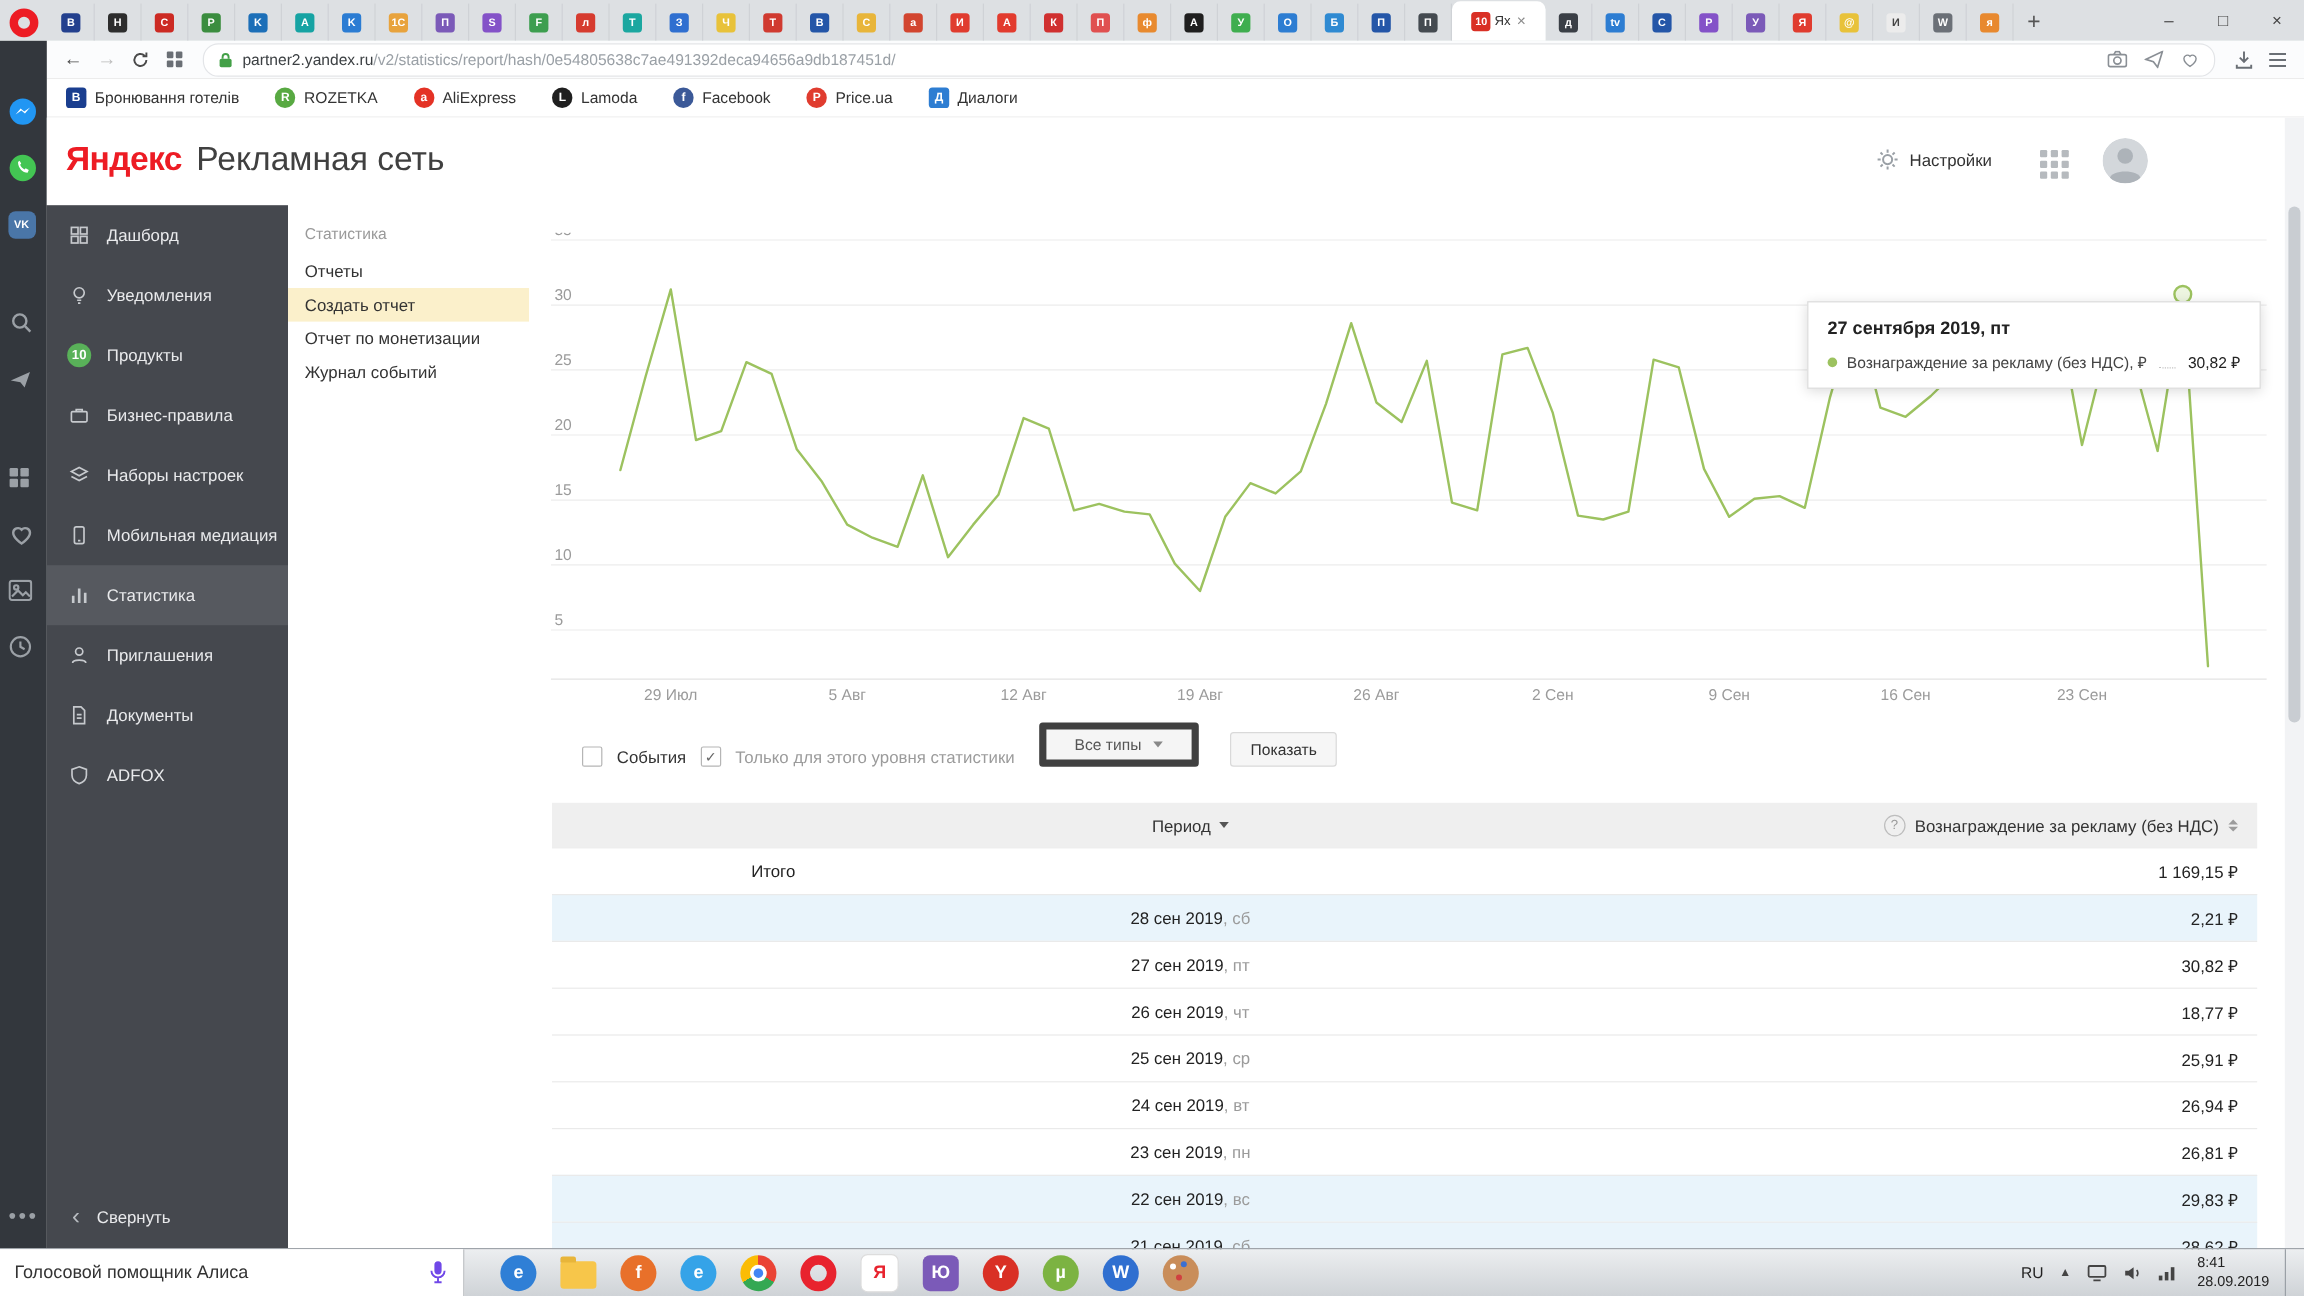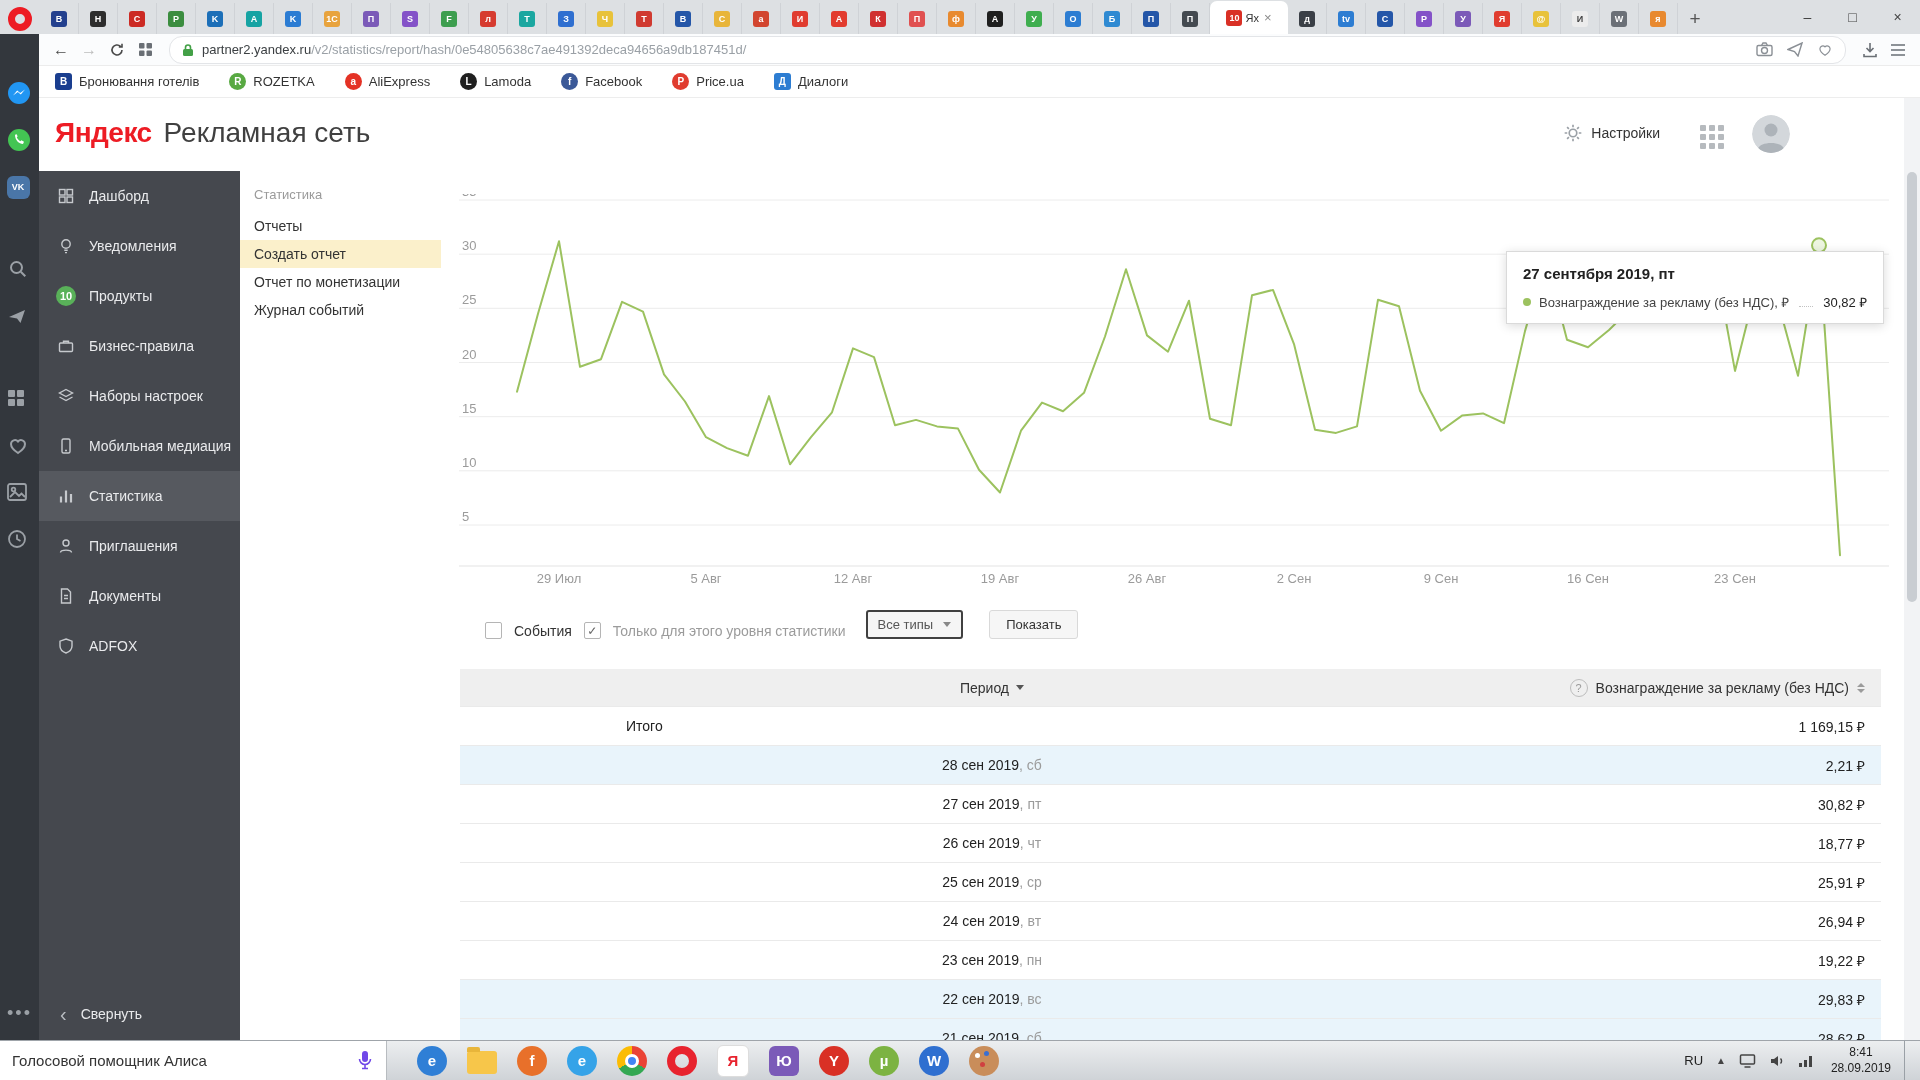--- a/index.html
+++ b/index.html
@@ -75,22 +75,22 @@
   .tt-title{font-size:15px;font-weight:bold;color:#222;margin-bottom:11px}
   .tt-row{display:flex;align-items:baseline;gap:8px;font-size:13px;color:#444}
   .tt-dot{width:8px;height:8px;border-radius:50%;background:#9cc25f;align-self:center;flex:none}
   .tt-leader{flex:1;border-bottom:1px dotted #c2c2c2;margin:0 2px 3px}
   .tt-value{color:#222;white-space:nowrap}
   .controls{position:absolute;left:44px;top:438px;display:flex;align-items:flex-end;gap:12px;height:30px}
   .cb{width:15px;height:15px;border:1px solid #b5b5b5;border-radius:2px;background:#fff;display:inline-flex;
       align-items:center;justify-content:center;font-size:12px;color:#666;flex:none}
   .ctl-dark{font-size:14px;color:#333}
   .ctl-gray{font-size:14px;color:#9b9b9b;margin-right:8px}
-  .select{display:inline-flex;align-items:center;gap:10px;background:#f5f5f5;border:2px solid #404040;border-radius:3px;
-          padding:5px 10px;font-size:13px;color:#555}
+  .select{display:inline-flex;align-items:center;gap:10px;background:#f5f5f5;border:6px solid #404040;border-radius:3px;
+          padding:5px 24px;font-size:13px;color:#555}
   .sel-arrow{width:0;height:0;border-left:4px solid transparent;border-right:4px solid transparent;border-top:5px solid #888}
   .btn{background:#f6f6f6;border:1px solid #d9d9d9;border-radius:3px;padding:6px 16px;font-size:13px;color:#333;
        font-family:inherit;margin-left:14px}
   
   .table{position:absolute;left:19px;top:498px;width:1421px}
   .thead{height:37px;background:#efefef;display:flex;align-items:center;font-size:14px;color:#333}
   .th-period{width:1064px;display:flex;justify-content:center;align-items:center;gap:7px}
   .tri-down{width:0;height:0;border-left:4px solid transparent;border-right:4px solid transparent;border-top:5px solid #555}
   .th-value{flex:1;display:flex;justify-content:flex-end;align-items:center;gap:8px;padding-right:16px}
   .help{width:16px;height:16px;border:1px solid #bdbdbd;border-radius:50%;color:#9a9a9a;font-size:11px;
@@ -124,21 +124,21 @@
   .tapp.chrome{border-radius:50%;background:conic-gradient(#ea4335 0 120deg,#34a853 0 240deg,#fbbc05 0 360deg);position:relative}
   .tapp.chrome::after{content:"";position:absolute;left:8px;top:8px;width:8px;height:8px;background:#4285f4;
         border:3px solid #fff;border-radius:50%}
   .tapp.ring{border:8px solid #e8232e;background:transparent;border-radius:50%;box-sizing:border-box}
   .tapp.palette{background:#c98d5a;border-radius:50%;position:relative}
   .tapp.palette::after{content:"";position:absolute;left:6px;top:7px;width:5px;height:5px;border-radius:50%;background:#fff;
         box-shadow:9px -2px 0 #3b6fd0,5px 9px 0 #d04040}
   .tray{margin-left:auto;display:flex;align-items:center;gap:13px;padding-right:10px}
   .lang{font-size:13px;color:#222}
   .tr-chev{font-size:10px;color:#444}
-  .clock{font-size:12px;color:#222;text-align:center;line-height:1.3;margin-left:4px}
+  .clock{font-size:12px;color:#222;text-align:left;line-height:1.3;margin-left:4px}
   .desk-sliver{width:5px;height:40px;border-left:1px solid #9aa0a6}
 </style>
 </head>
 <body>
 
 <div id="root">
 
   <div class="tabstrip">
     <div class="opera-o"></div>
     <div id="tabs">
@@ -635,21 +635,21 @@
           <div class="row">
             <div class="cell-date"><span>25 сен 2019</span><span class="dow">, ср</span></div>
             <div class="cell-value">25,91 ₽</div>
           </div>
           <div class="row">
             <div class="cell-date"><span>24 сен 2019</span><span class="dow">, вт</span></div>
             <div class="cell-value">26,94 ₽</div>
           </div>
           <div class="row">
             <div class="cell-date"><span>23 сен 2019</span><span class="dow">, пн</span></div>
-            <div class="cell-value">19,22 ₽</div>
+            <div class="cell-value">26,81 ₽</div>
           </div>
           <div class="row weekend">
             <div class="cell-date"><span>22 сен 2019</span><span class="dow">, вс</span></div>
             <div class="cell-value">29,83 ₽</div>
           </div>
           <div class="row weekend">
             <div class="cell-date"><span>21 сен 2019</span><span class="dow">, сб</span></div>
             <div class="cell-value">28,62 ₽</div>
           </div>
         </div>

